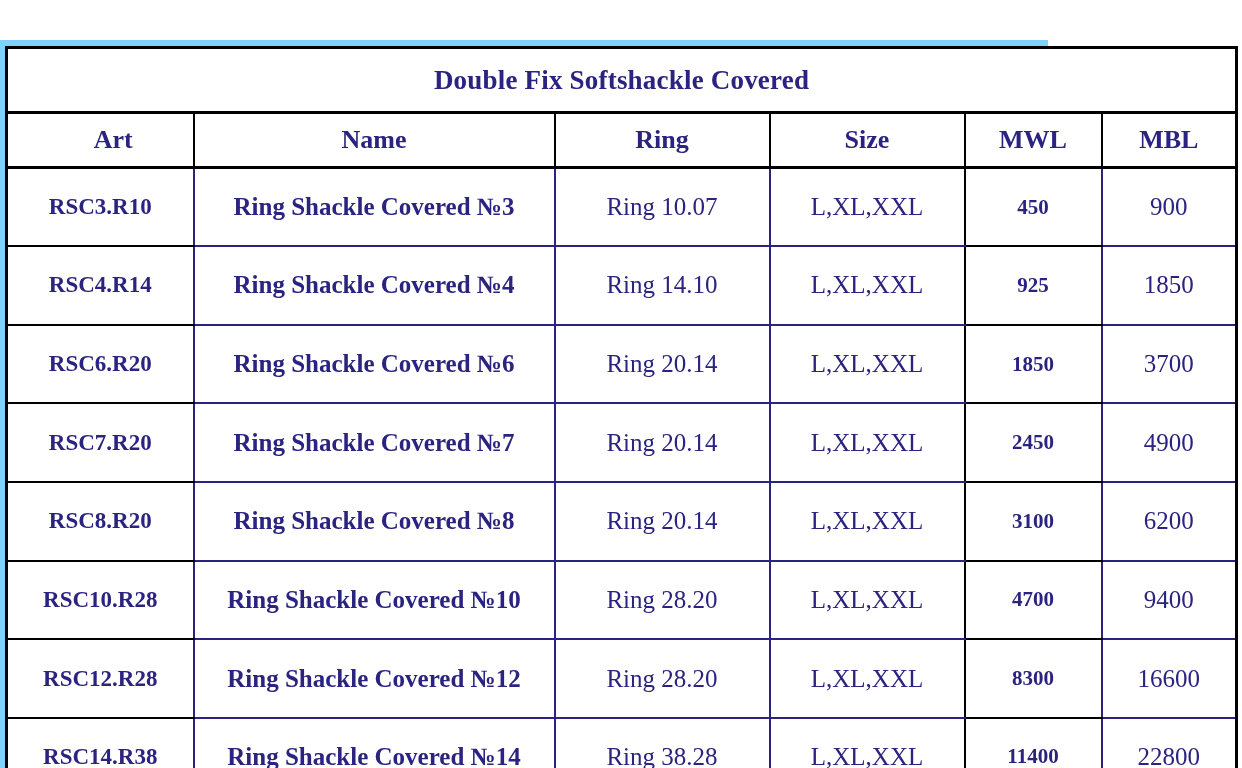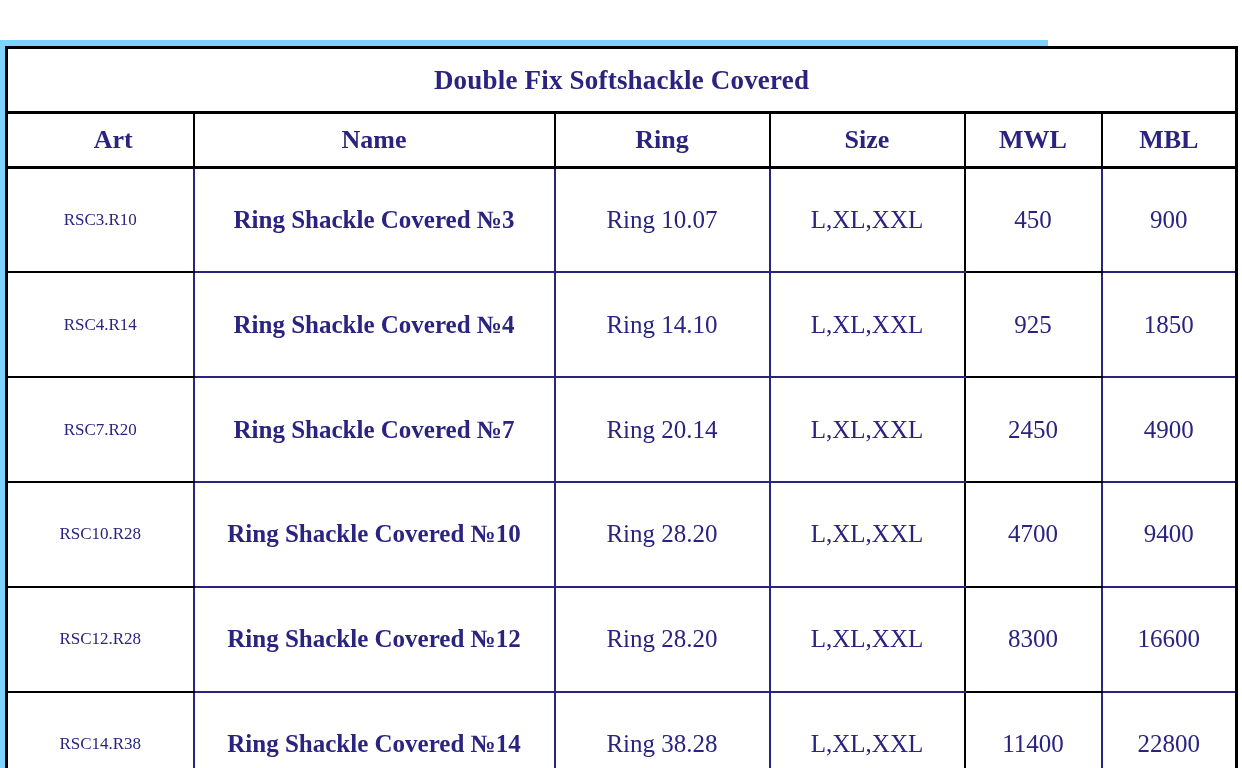--- a/index.html
+++ b/index.html
@@ -68,22 +68,22 @@
     border-left: 2px solid #000000;
     border-right: 2px solid #000000;
   }
   .hdr.first { border-left: 3px solid #000000; padding-left: 32px; }
   .hdr.last  { border-right: 3px solid #000000; text-align: center; }
 
   
   tbody tr { height: 55px; }
 
   td.c-art {
-    font-size: 17px;
-    font-weight: normal;
+    font-size: 23px;
+    font-weight: bold;
     border-left: 3px solid #000000;
     border-right: 2px solid #2a2380;
     border-top: 2px solid #000000;
     border-bottom: 2px solid #000000;
   }
   td.c-name {
     font-size: 25px;
     font-weight: bold;
     border-left: 2px solid #2a2380;
     border-right: 2px solid #2a2380;
@@ -100,22 +100,22 @@
   }
   td.c-size {
     font-size: 25px;
     font-weight: normal;
     border-left: 2px solid #2a2380;
     border-right: 2px solid #000000;
     border-top: 2px solid #2a2380;
     border-bottom: 2px solid #2a2380;
   }
   td.c-mwl {
-    font-size: 25px;
-    font-weight: normal;
+    font-size: 21px;
+    font-weight: bold;
     border-left: 2px solid #000000;
     border-right: 2px solid #2a2380;
     border-top: 2px solid #000000;
     border-bottom: 2px solid #000000;
   }
   td.c-mbl {
     font-size: 25px;
     font-weight: normal;
     border-left: 2px solid #2a2380;
     border-right: 3px solid #000000;
@@ -170,28 +170,44 @@
         </tr>
         <tr>
           <td class="c-art">RSC4.R14</td>
           <td class="c-name">Ring Shackle Covered №4</td>
           <td class="c-ring">Ring 14.10</td>
           <td class="c-size">L,XL,XXL</td>
           <td class="c-mwl">925</td>
           <td class="c-mbl">1850</td>
         </tr>
         <tr>
+          <td class="c-art">RSC6.R20</td>
+          <td class="c-name">Ring Shackle Covered №6</td>
+          <td class="c-ring">Ring 20.14</td>
+          <td class="c-size">L,XL,XXL</td>
+          <td class="c-mwl">1850</td>
+          <td class="c-mbl">3700</td>
+        </tr>
+        <tr>
           <td class="c-art">RSC7.R20</td>
           <td class="c-name">Ring Shackle Covered №7</td>
           <td class="c-ring">Ring 20.14</td>
           <td class="c-size">L,XL,XXL</td>
           <td class="c-mwl">2450</td>
           <td class="c-mbl">4900</td>
         </tr>
         <tr>
+          <td class="c-art">RSC8.R20</td>
+          <td class="c-name">Ring Shackle Covered №8</td>
+          <td class="c-ring">Ring 20.14</td>
+          <td class="c-size">L,XL,XXL</td>
+          <td class="c-mwl">3100</td>
+          <td class="c-mbl">6200</td>
+        </tr>
+        <tr>
           <td class="c-art">RSC10.R28</td>
           <td class="c-name">Ring Shackle Covered №10</td>
           <td class="c-ring">Ring 28.20</td>
           <td class="c-size">L,XL,XXL</td>
           <td class="c-mwl">4700</td>
           <td class="c-mbl">9400</td>
         </tr>
         <tr>
           <td class="c-art">RSC12.R28</td>
           <td class="c-name">Ring Shackle Covered №12</td>

